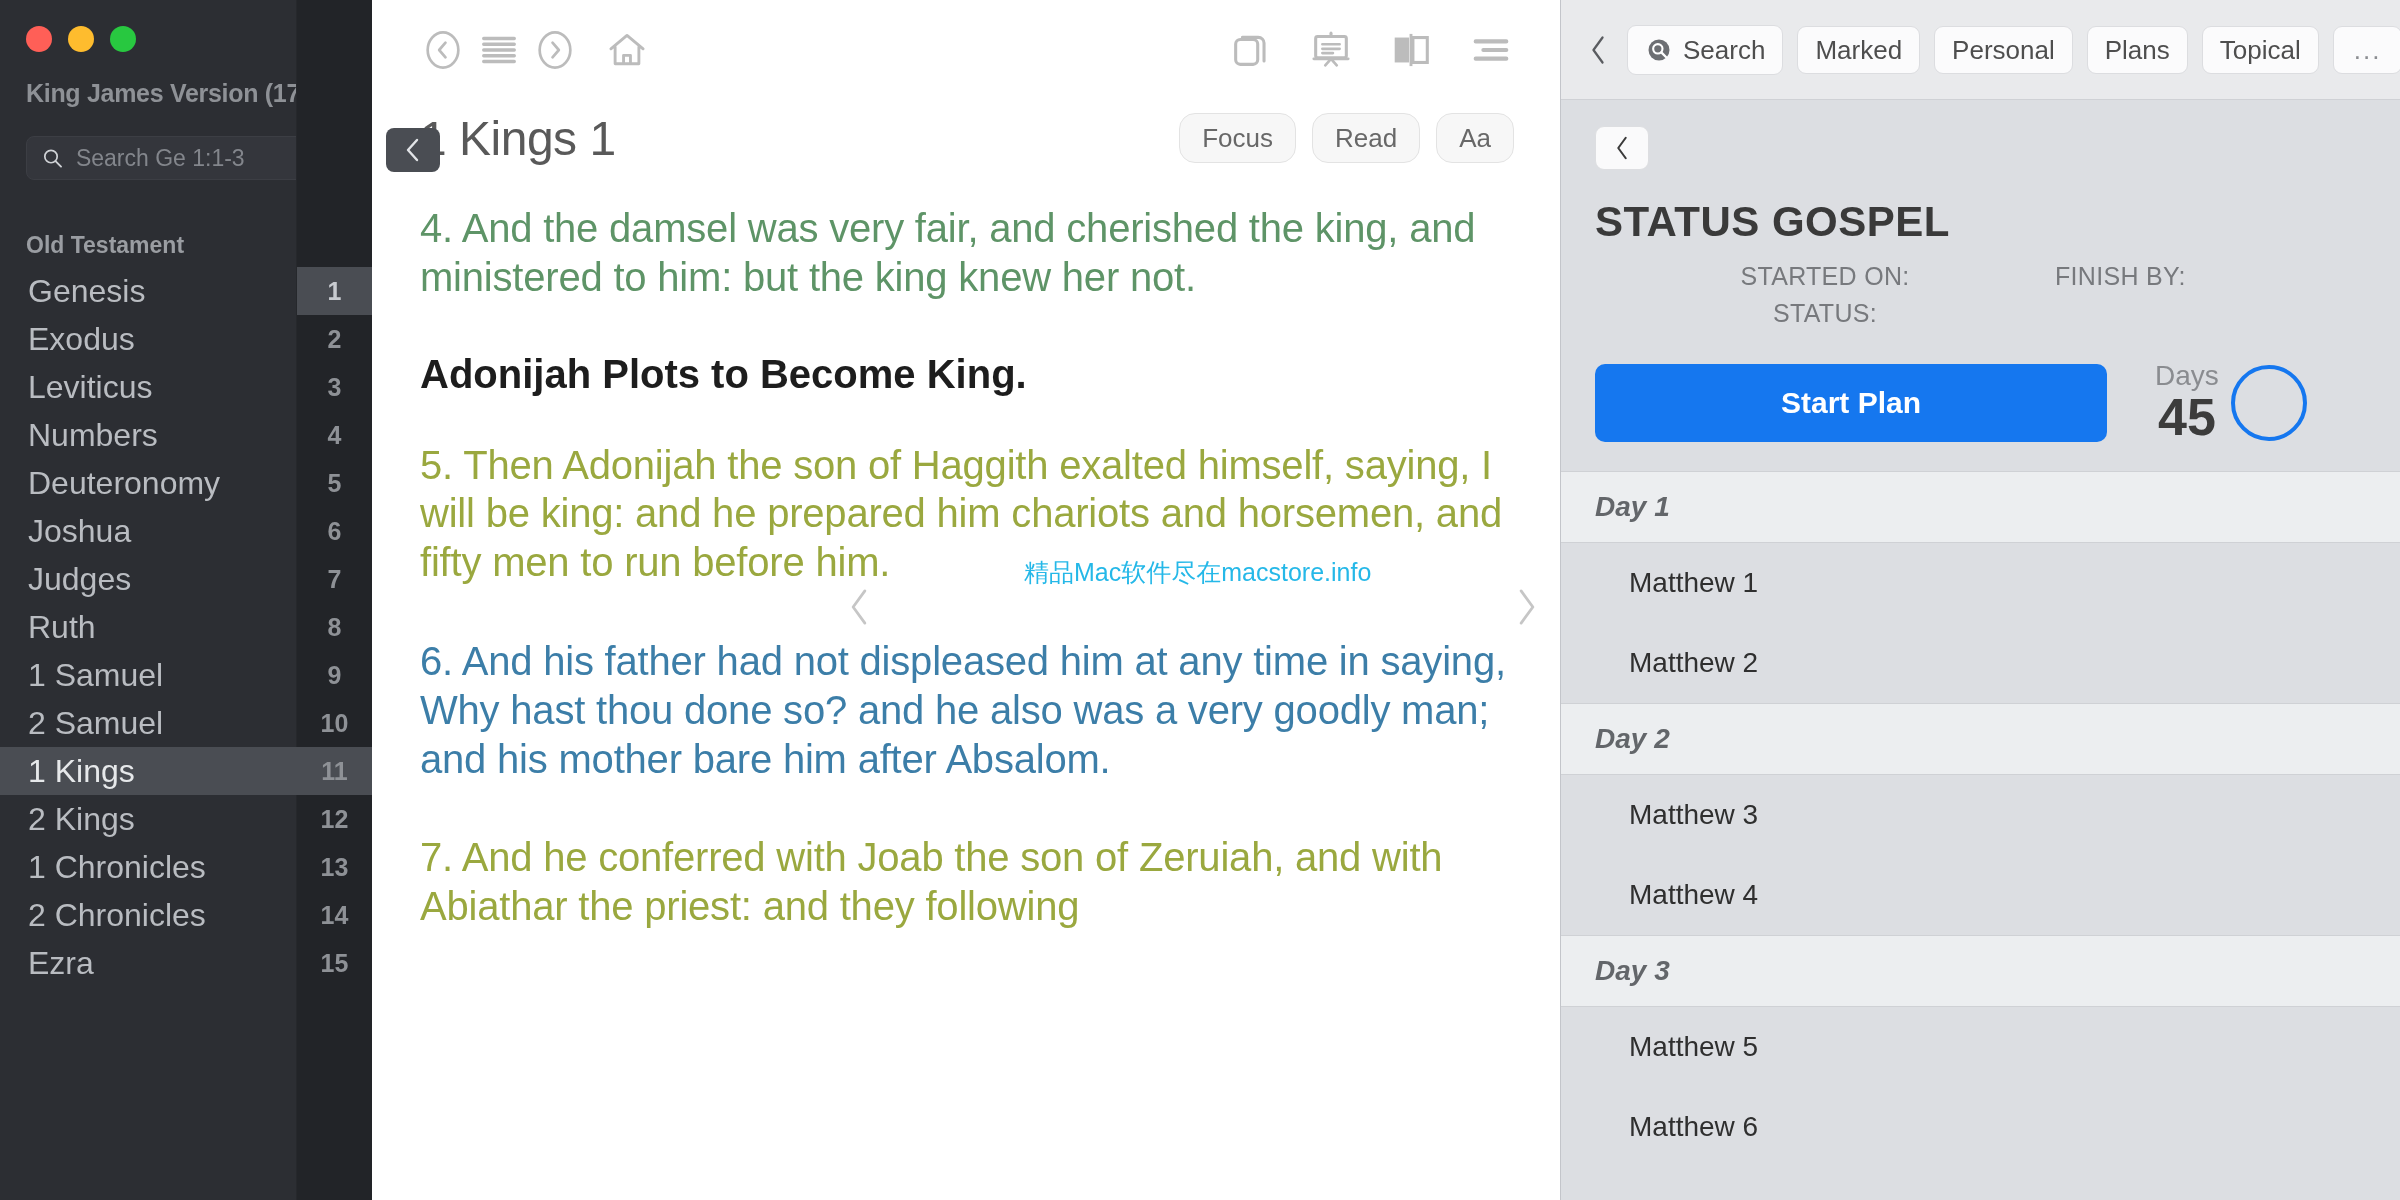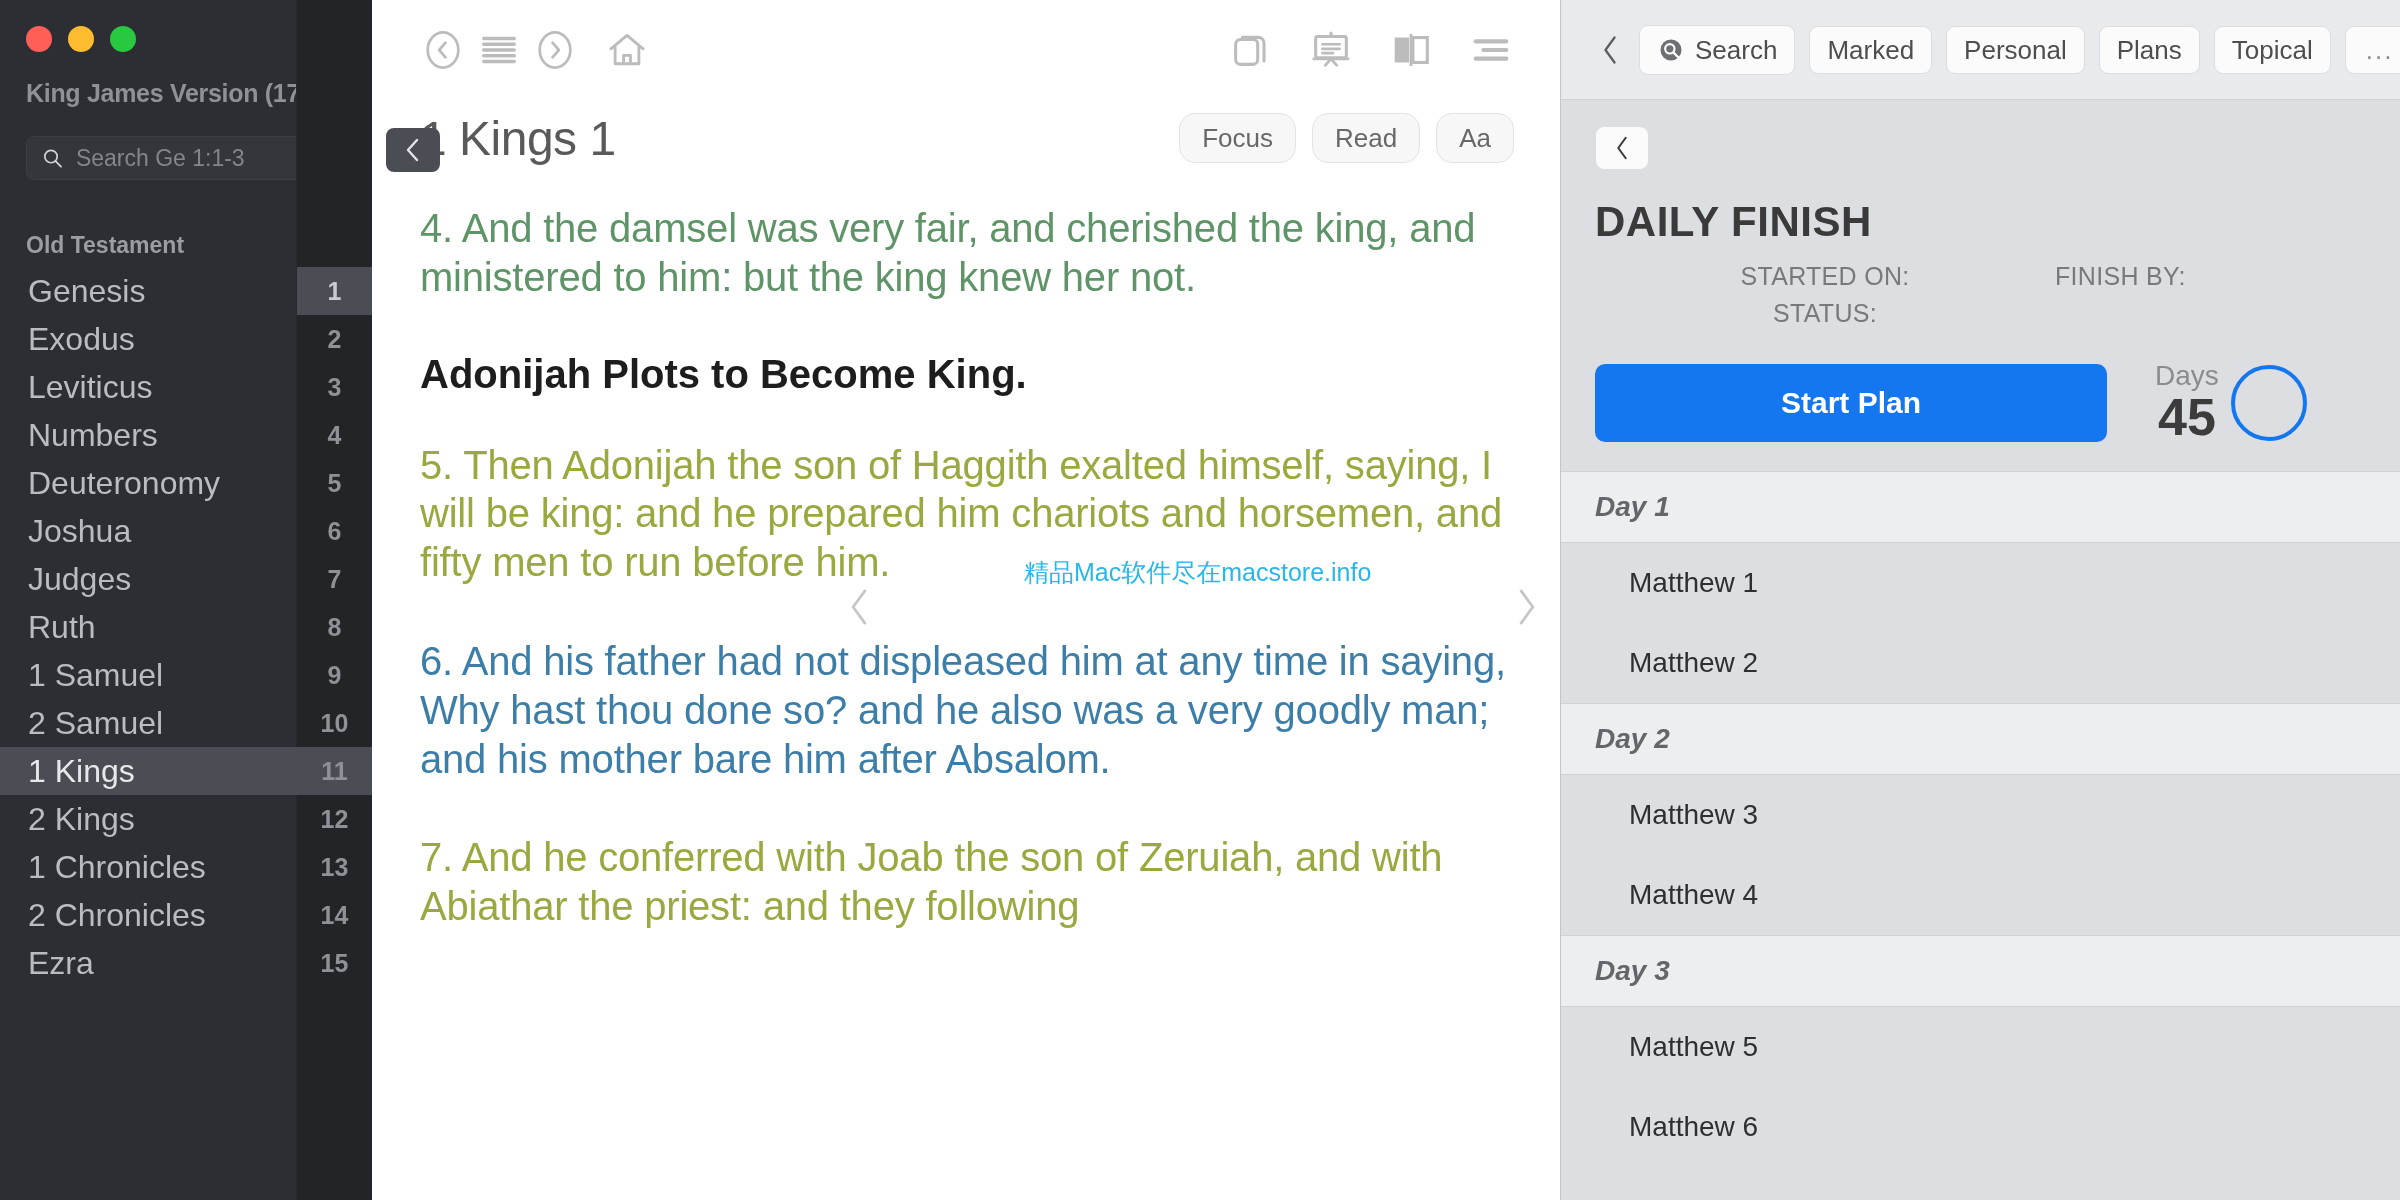--- a/index.html
+++ b/index.html
@@ -158,21 +158,21 @@
 
   
   .right-panel {
     width: 840px; flex: 0 0 840px; height: 1200px;
     background: #dcdee2;
     position: relative; overflow: hidden;
     border-left: 1px solid #c3c5ca;
   }
   .rp-toolbar {
     height: 100px; display: flex; align-items: center;
-    padding: 0 24px 0 34px; gap: 14px;
+    padding: 0 24px 0 22px; gap: 14px;
     background: #e9eaec;
     border-bottom: 1px solid #cfd1d5;
   }
   .rp-back { width: 30px; height: 34px; flex: 0 0 30px; }
   .tab {
     background: #fbfbfc; border: 1px solid #dcdde0; border-radius: 9px;
     padding: 10px 17px; font-size: 26px; color: #4e4e4e;
     display: flex; align-items: center; gap: 10px;
     white-space: nowrap; line-height: 1;
   }
@@ -455,21 +455,21 @@
       <div class="tab more">...</div>
     </div>
 
     <div class="rp-body">
       <div class="rp-back-sq">
         <svg width="22" height="28" viewBox="0 0 20 30">
           <path d="M14 4L6 15l8 11" fill="none" stroke="#3a3a3a" stroke-width="2.2" stroke-linecap="round" stroke-linejoin="round"></path>
         </svg>
       </div>
 
-      <div class="plan-title">DAILY FINISH</div>
+      <div class="plan-title">STATUS GOSPEL</div>
 
       <div class="plan-meta">
         <div class="meta-left">
           <div class="meta-row">STARTED ON:</div>
           <div class="meta-row">STATUS:</div>
         </div>
         <div>
           <div class="meta-row">FINISH BY:</div>
         </div>
       </div>

